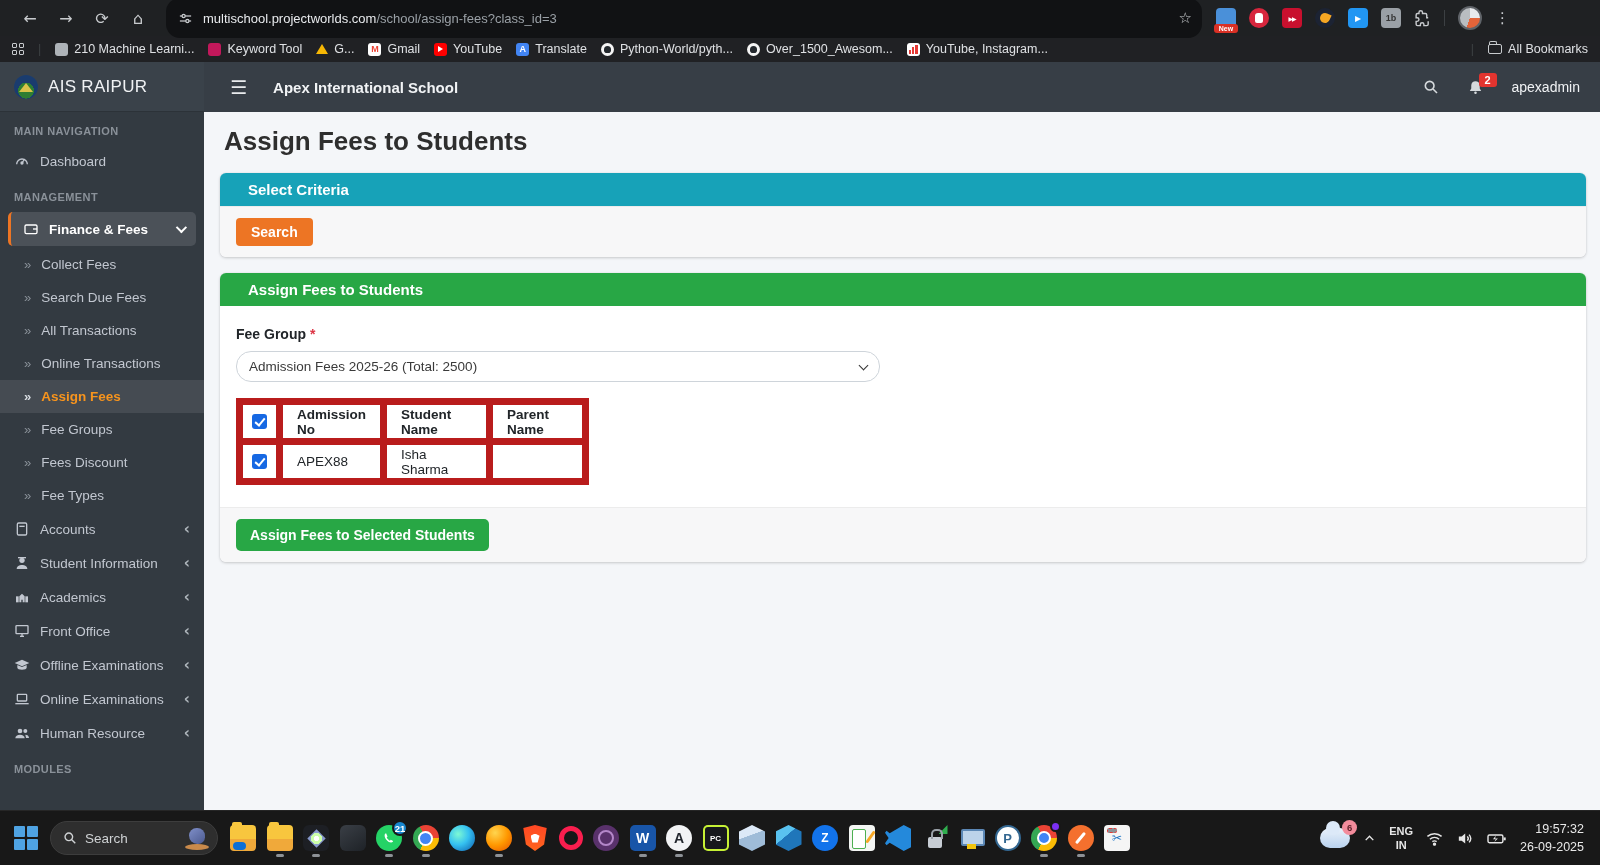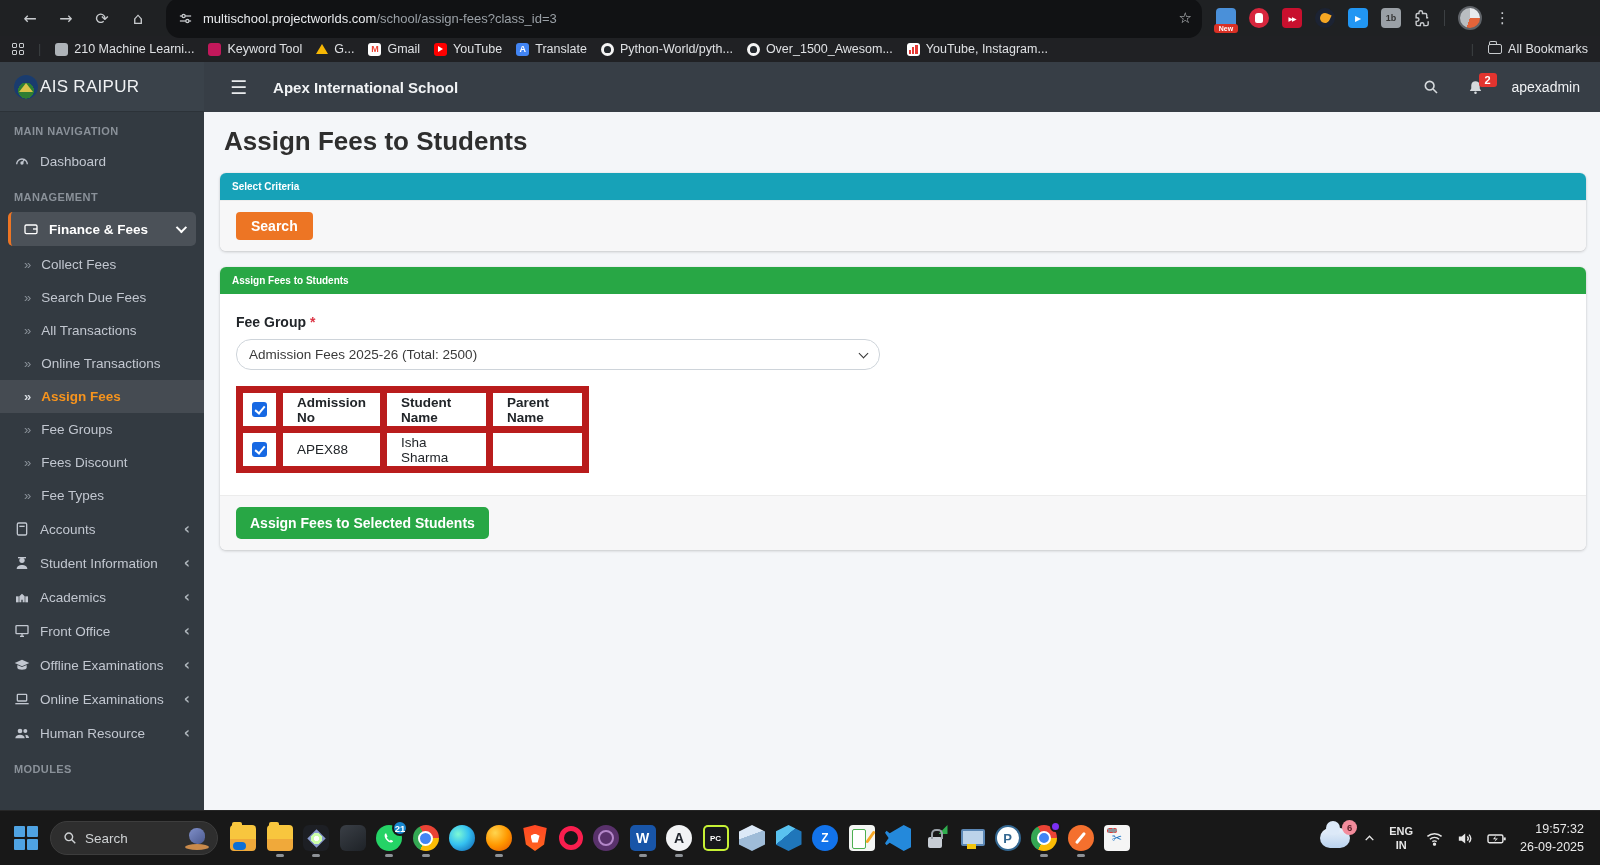--- a/index.html
+++ b/index.html
@@ -48,21 +48,21 @@
   .ic-gh::after { content:""; width:7px; height:7px; background:#24292e; border-radius:50% 50% 40% 40%; }
   .ic-chart { background:#fff; display:flex; align-items:flex-end; gap:1px; padding:2px; }
   .ic-chart i { width:2.5px; background:#e53935; display:block; }
   .bm-spacer { flex:1; }
   .folder-outline { width:14px; height:10px; border:1.5px solid #c8cbce; border-radius:2px; position:relative; }
   .folder-outline::before { content:""; position:absolute; top:-4px; left:0; width:6px; height:3px; border:1.5px solid #c8cbce; border-bottom:none; border-radius:2px 2px 0 0; }
 
   
   .app { display:flex; height:748px; }
   .sidebar { width:204px; background:#333a41; color:#c2c7d0; flex-shrink:0; overflow:hidden; }
-  .brand { height:50px; background:#3a424a; display:flex; align-items:center; gap:2px; padding:0 14px; border-bottom:1px solid #2c3238; }
+  .brand { height:50px; background:#3a424a; display:flex; align-items:center; gap:10px; padding:0 14px; border-bottom:1px solid #2c3238; }
   .brand-logo { width:24px; height:24px; border-radius:50%; background:radial-gradient(circle at 50% 65%, #2e7d32 0 40%, #1a3c6e 41% 100%); position:relative; overflow:hidden; }
   .brand-logo::after { content:""; position:absolute; left:5px; top:8px; border-left:7px solid transparent; border-right:7px solid transparent; border-bottom:9px solid #d9c34a; }
   .brand-text { color:#f0f2f4; font-size:17px; letter-spacing:.3px; }
   .nav-label { font-size:11px; font-weight:bold; color:#8a9199; padding:13px 14px 7px; letter-spacing:.4px; }
   .nav-item { display:flex; align-items:center; gap:10px; padding:9px 14px; font-size:13.5px; color:#c2c7d0; }
   .nav-item svg { width:16px; height:16px; flex-shrink:0; }
   .nav-parent-active { margin:2px 8px; background:#4b5158; border-radius:5px; border-left:3px solid #ed7524; color:#fff; font-weight:bold; padding:9px 12px; }
   .chev-down { margin-left:auto; width:8px; height:8px; border-right:2px solid #fff; border-bottom:2px solid #fff; transform:rotate(45deg) translateY(-2px); }
   .chev-left { margin-left:auto; font-size:15px; font-weight:bold; color:#aeb5bb; line-height:10px; font-family:"DejaVu Sans",sans-serif; }
   .sub-item { display:flex; align-items:center; gap:10px; padding:9px 14px 9px 24px; font-size:13.5px; color:#c2c7d0; }
@@ -76,21 +76,21 @@
   .school-name { color:#f1f3f5; font-size:15px; font-weight:bold; margin-left:26px; }
   .topbar-right { margin-left:auto; display:flex; align-items:center; gap:28px; margin-right:20px; }
   .top-ic { color:#d6dadd; display:flex; }
   .bell-wrap { position:relative; }
   .notif-badge { position:absolute; top:-6px; left:12px; background:#e3342f; color:#fff; font-size:11px; font-weight:bold; border-radius:3px; padding:1px 6px; }
   .username { color:#f0f2f4; font-size:14px; }
 
   .content { padding:12px 14px 0 16px; overflow:hidden; }
   .page-title { font-size:26px; font-weight:600; color:#2e2e2e; margin:2px 0 16px 4px; }
   .card { background:#fff; border-radius:6px; box-shadow:0 0 1px rgba(0,0,0,.15),0 1px 3px rgba(0,0,0,.18); margin-bottom:16px; overflow:hidden; }
-  .card-head { padding:8px 12px; color:#fff; font-size:10px; font-weight:bold; }
+  .card-head { padding:8px 28px; color:#fff; font-size:15px; font-weight:bold; }
   .head-teal { background:#17a2b8; }
   .head-green { background:#28a745; }
   .card-body { padding:20px 16px 28px; }
   .field-label { font-size:14px; font-weight:bold; color:#212529; margin-bottom:9px; }
   .req { color:#dc3545; }
   .select { width:648px; height:30px; border:1px solid #c6ccd2; border-radius:4px; display:flex; align-items:center; padding:0 32px 0 12px; font-size:13.5px; color:#3a3a3a; position:relative; background:#fff; }
   .select .sel-chev { position:absolute; right:12px; top:10px; width:7px; height:7px; border-right:1.8px solid #333; border-bottom:1.8px solid #333; transform:rotate(45deg); }
   .select-rounded { border-radius:15px; height:31px; width:644px; border-color:#ced4da; }
   .card-foot { background:#f7f7f8; border-top:1px solid #ececec; padding:11px 16px; }
   .btn { display:inline-block; border:none; color:#fff; font-weight:bold; font-size:14px; border-radius:4px; font-family:inherit; }

